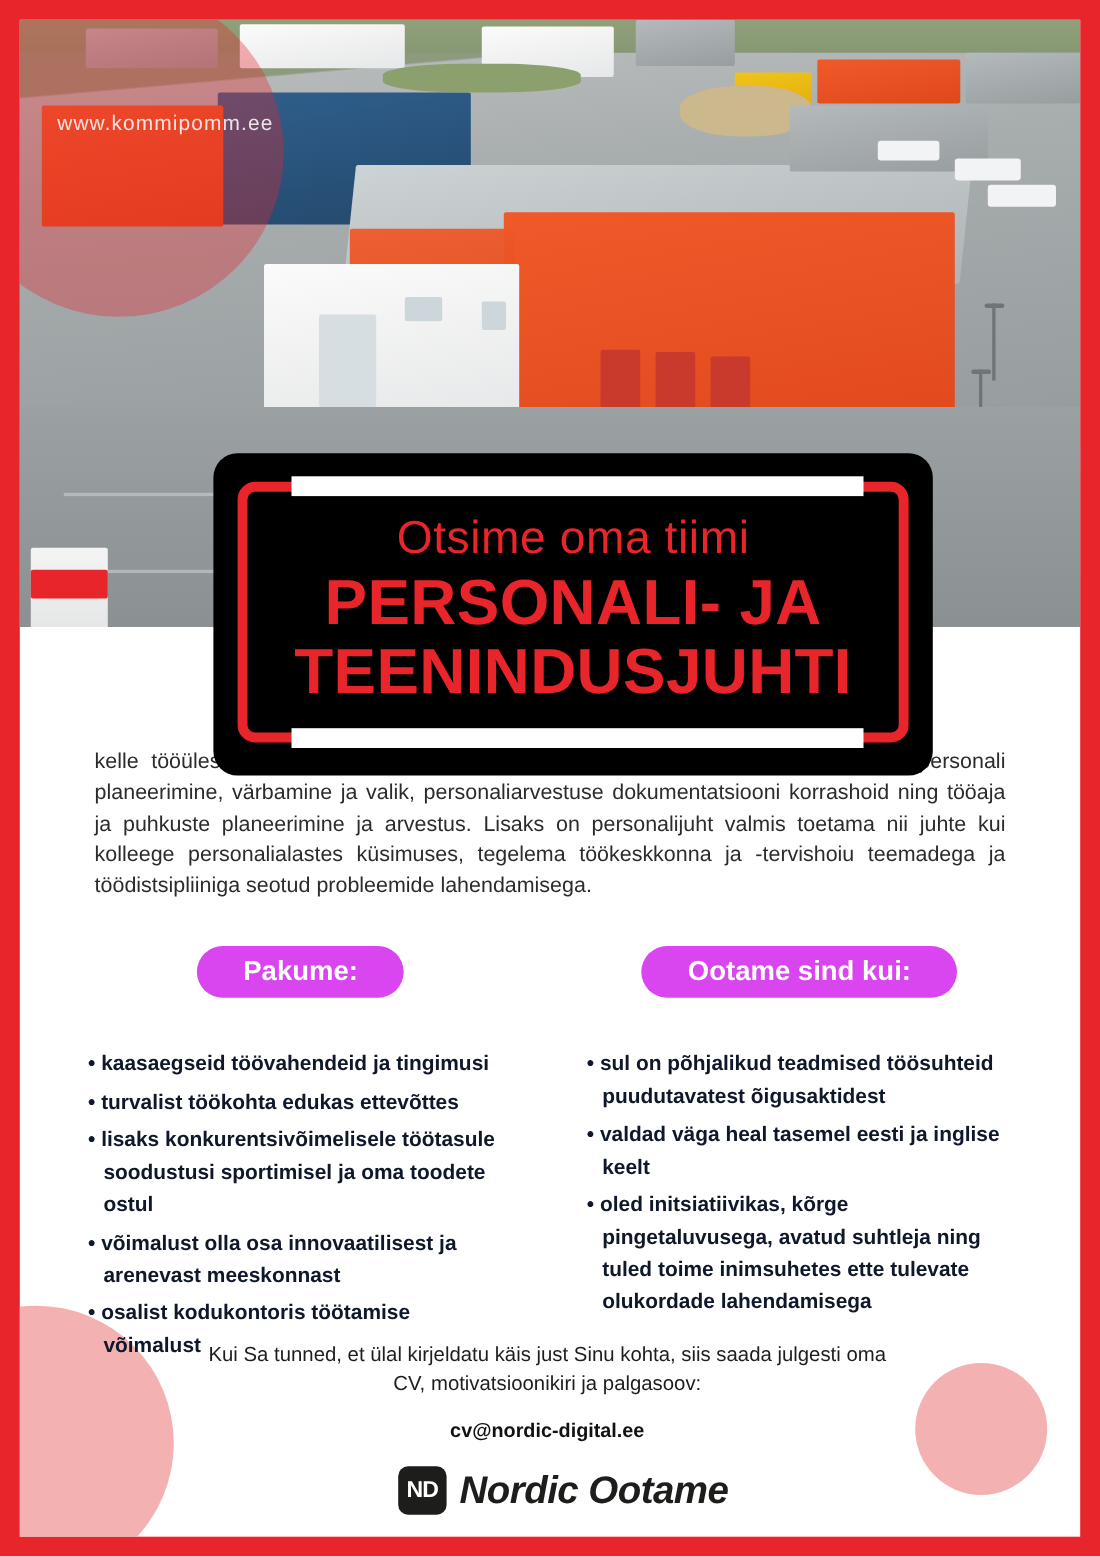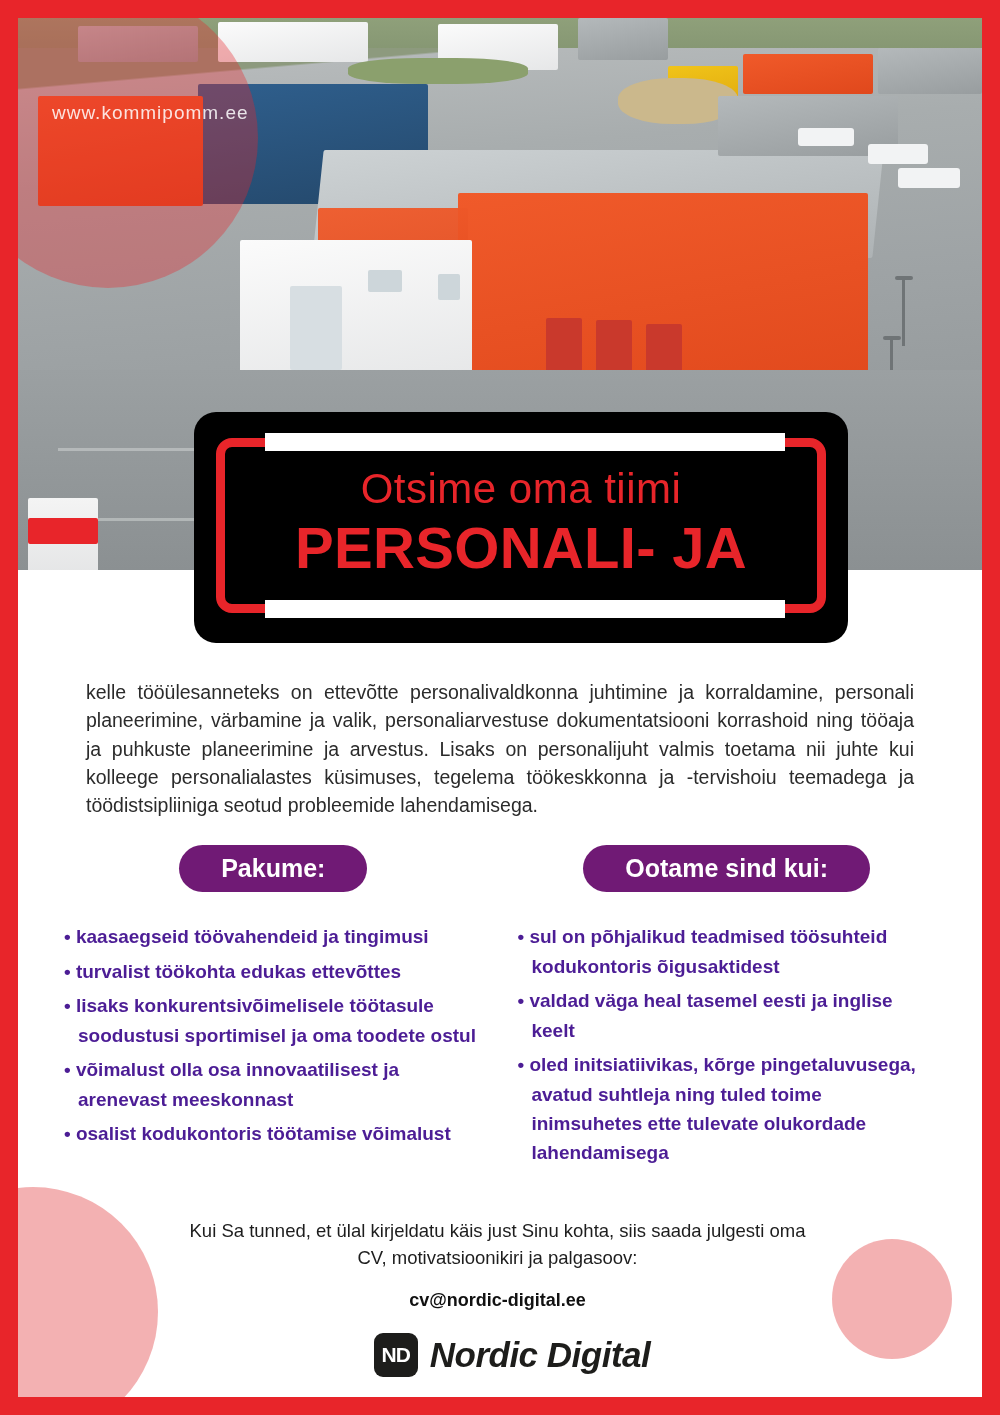--- a/index.html
+++ b/index.html
@@ -215,38 +215,38 @@
   .columns {
     display: flex;
     justify-content: space-between;
     gap: 26px;
   }
   .col {
     width: 48%;
   }
   .pill {
     display: inline-block;
-    background: #701a75;
+    background: #d946ef;
     color: #ffffff;
     font-size: 25px;
     font-weight: 700;
     border-radius: 28px;
     padding: 9px 42px;
-    margin: 0 auto 30px;
+    margin: 15px auto 30px;
   }
   .pill-wrap {
     text-align: center;
   }
   .bullets {
     list-style: none;
-    margin: 0;
+    margin: 16px;
     padding: 0;
     font-size: 19px;
     line-height: 1.55;
-    color: #4c1d95;
+    color: #0f172a;
     font-weight: 600;
   }
   .bullets li {
     margin-bottom: 5px;
     padding-left: 14px;
     text-indent: -14px;
   }
   .bullets li:before {
     content: "• ";
   }
@@ -361,20 +361,21 @@
     <div class="watermark-text">www.kommipomm.ee</div>
   </div>
 
   <div class="pink-circle pc-left"></div>
   <div class="pink-circle pc-right"></div>
 
   <div class="title-card">
     <div class="title-frame">
       <div class="t-small">Otsime oma tiimi</div>
       <div class="t-big">PERSONALI- JA</div>
+      <div class="t-big">TEENINDUSJUHTI</div>
     </div>
   </div>
 
   <div class="content">
     <p class="intro">kelle tööülesanneteks on ettevõtte personalivaldkonna juhtimine ja korraldamine, personali planeerimine, värbamine ja valik, personaliarvestuse dokumentatsiooni korrashoid ning tööaja ja puhkuste planeerimine ja arvestus. Lisaks on personalijuht valmis toetama nii juhte kui kolleege personalialastes küsimuses, tegelema töökeskkonna ja -tervishoiu teemadega ja töödistsipliiniga seotud probleemide lahendamisega.</p>
 
     <div class="columns">
 
       <div class="col">
         <div class="pill-wrap">
@@ -387,33 +388,33 @@
           <li>võimalust olla osa innovaatilisest ja arenevast meeskonnast</li>
           <li>osalist kodukontoris töötamise võimalust</li>
         </ul>
       </div>
 
       <div class="col">
         <div class="pill-wrap">
           <span class="pill">Ootame sind kui:</span>
         </div>
         <ul class="bullets">
-          <li>sul on põhjalikud teadmised töösuhteid kodukontoris õigusaktidest</li>
+          <li>sul on põhjalikud teadmised töösuhteid puudutavatest õigusaktidest</li>
           <li>valdad väga heal tasemel eesti ja inglise keelt</li>
           <li>oled initsiatiivikas, kõrge pingetaluvusega, avatud suhtleja ning tuled toime inimsuhetes ette tulevate olukordade lahendamisega</li>
         </ul>
       </div>
 
     </div>
   </div>
 
   <div class="footer">
     <div class="footer-line">Kui Sa tunned, et ülal kirjeldatu käis just Sinu kohta, siis saada julgesti oma</div>
     <div class="footer-line">CV, motivatsioonikiri ja palgasoov:</div>
     <div class="footer-email">cv@nordic-digital.ee</div>
   </div>
 
   <div class="logo-row">
     <div class="logo-mark">ND</div>
-    <div class="logo-text">Nordic Digital</div>
+    <div class="logo-text">Nordic Ootame</div>
   </div>
 
 </div>
 
 </body></html>

